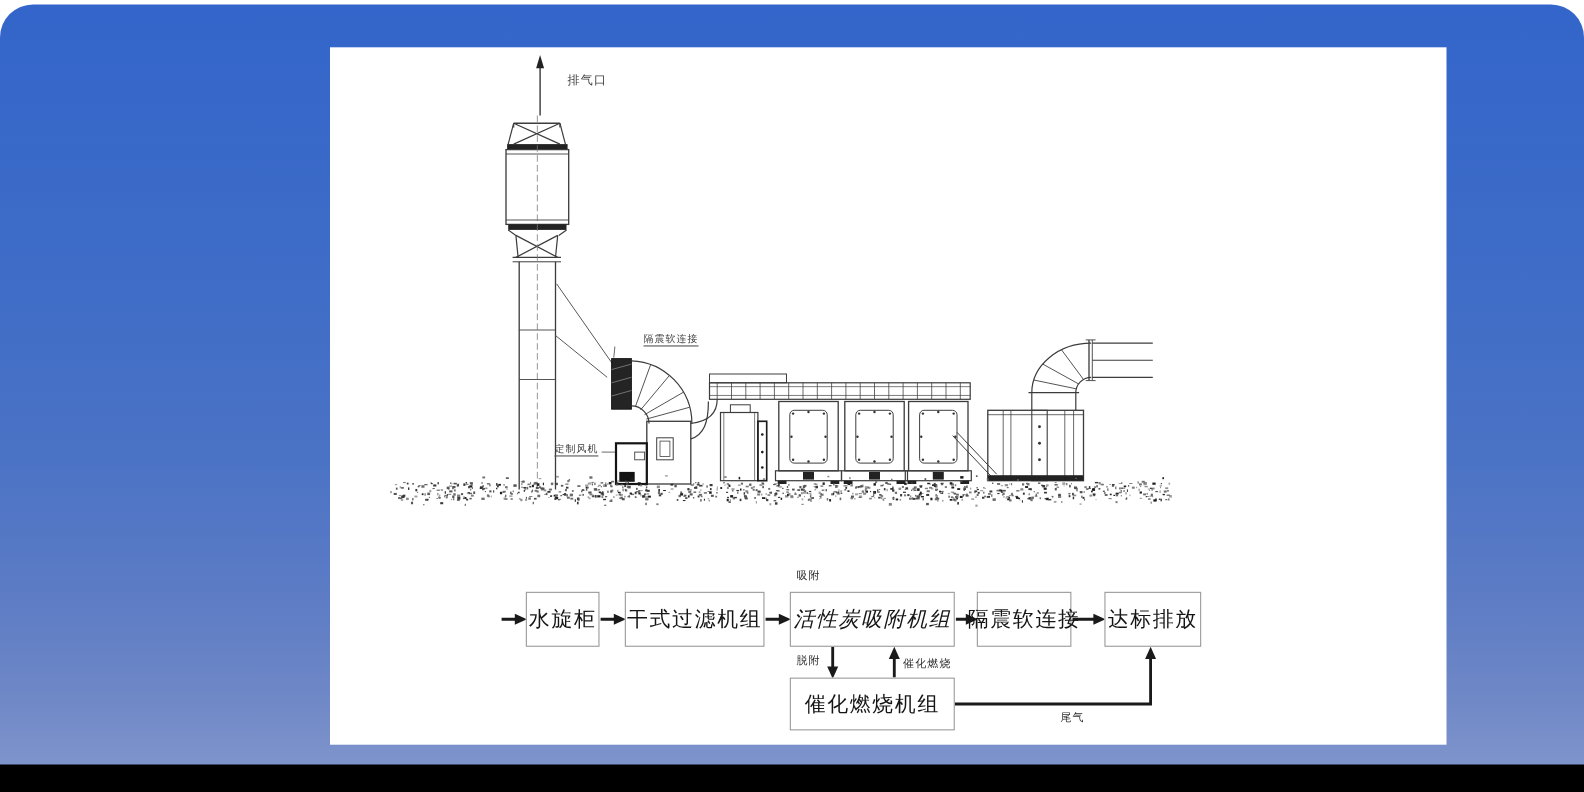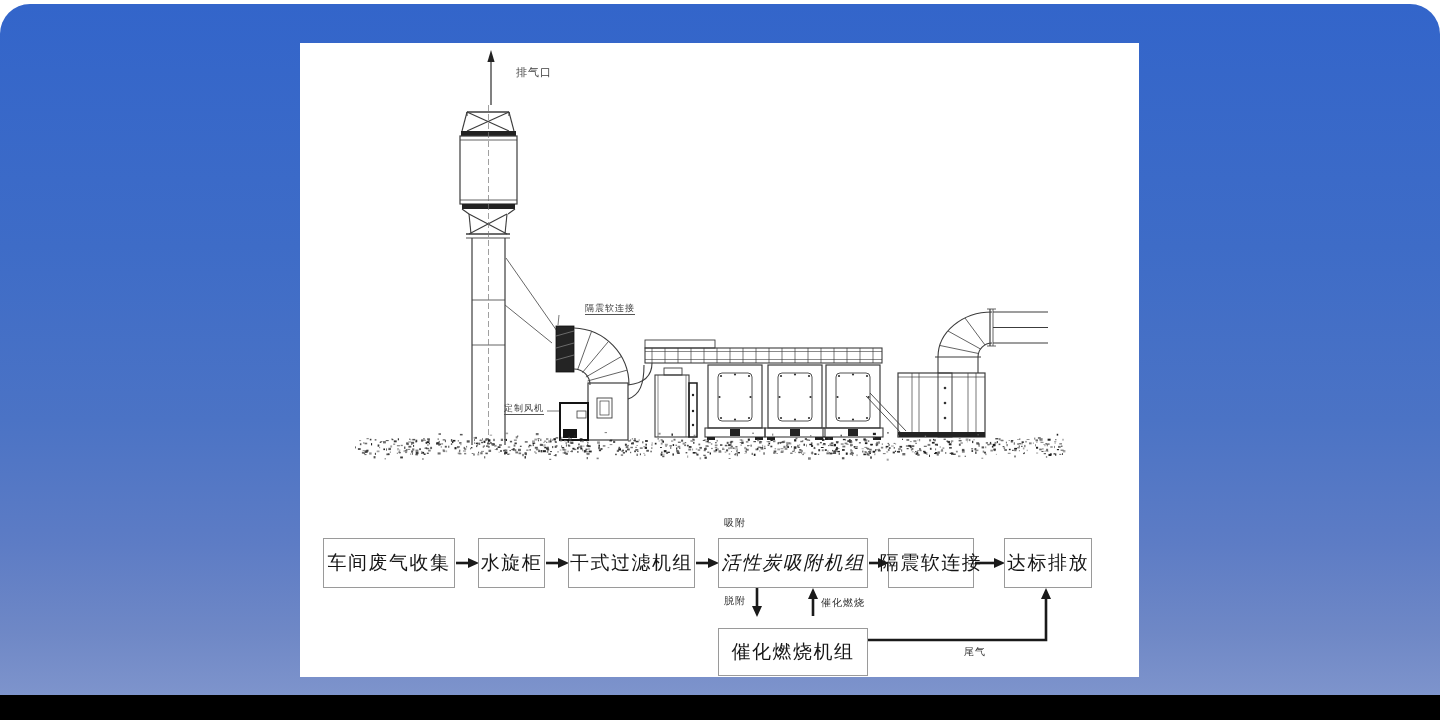--- a/index.html
+++ b/index.html
@@ -2,21 +2,21 @@
 <html><head>
 <meta charset="utf-8">
 <style>
   html,body{margin:0;padding:0;background:#ffffff;}
   .stage{position:relative;width:1440px;height:720px;overflow:hidden;background:#fff;
          font-family:"Liberation Sans",sans-serif;}
   .blue-card{position:absolute;left:0;top:4px;width:1440px;height:692px;
              border-radius:30px 30px 0 0;
              background:linear-gradient(180deg,#3365ca 0%,#3e6cc7 35%,#4b73c5 60%,#5d7cc5 78%,#6f88c6 91%,#7e94cc 100%);}
   .bottom-bar{position:absolute;left:0;bottom:0;width:1440px;height:25px;background:#000;}
-  .panel{position:absolute;left:300px;top:43px;width:839px;height:634px;background:#ffffff;}
+  .panel{position:absolute;left:300px;top:43px;width:1015px;height:634px;background:#ffffff;}
   .panel svg{position:absolute;left:0;top:0;}
   
   .dlabel{position:absolute;font-family:"Liberation Serif",serif;color:#3d3d3d;
           font-size:10px;letter-spacing:1px;white-space:nowrap;}
   .dlabel.u span{border-bottom:1px solid #555;padding-bottom:1px;}
   
   .fc-box{position:absolute;height:50px;border:1px solid #9a9a9a;background:#fff;
           box-sizing:border-box;display:flex;align-items:center;justify-content:center;
           font-family:"Liberation Serif",serif;font-size:19px;letter-spacing:1.5px;
           color:#151515;white-space:nowrap;}
@@ -1206,26 +1206,25 @@
     <div class="dlabel" style="left:216px;top:22px;font-size:11px;">
       <span>排气口</span>
     </div>
     <div class="dlabel u" style="left:257px;top:259px;font-size:9px;padding-left:28px;">
       <span>隔震软连接</span>
     </div>
     <div class="dlabel u" style="left:204px;top:359px;font-size:9px;">
       <span>定制风机</span>
     </div>
 
-    <div class="fc-box" style="left:23px;top:495px;width:132px;">车间废气收集</div>
     <div class="fc-box" style="left:178px;top:495px;width:67px;">水旋柜</div>
     <div class="fc-box" style="left:268px;top:495px;width:127px;">干式过滤机组</div>
     <div class="fc-box" style="left:418px;top:495px;width:150px;font-style:italic;">活性炭吸附机组</div>
     <div class="fc-box" style="left:588px;top:495px;width:86px;">隔震软连接</div>
     <div class="fc-box" style="left:704px;top:495px;width:88px;">达标排放</div>
-    <div class="fc-box" style="left:418px;top:573px;width:150px;height:48px;margin-top:12px;">催化燃烧机组</div>
+    <div class="fc-box" style="left:418px;top:573px;width:150px;height:48px;">催化燃烧机组</div>
 
     <div class="fc-small" style="left:424px;top:473px;">吸附</div>
     <div class="fc-small" style="left:424px;top:551px;">脱附</div>
     <div class="fc-small" style="left:521px;top:553px;">催化燃烧</div>
     <div class="fc-small" style="left:636px;top:602px;margin-left:28px;">尾气</div>
   </div>
 </div>
 
 </body></html>

